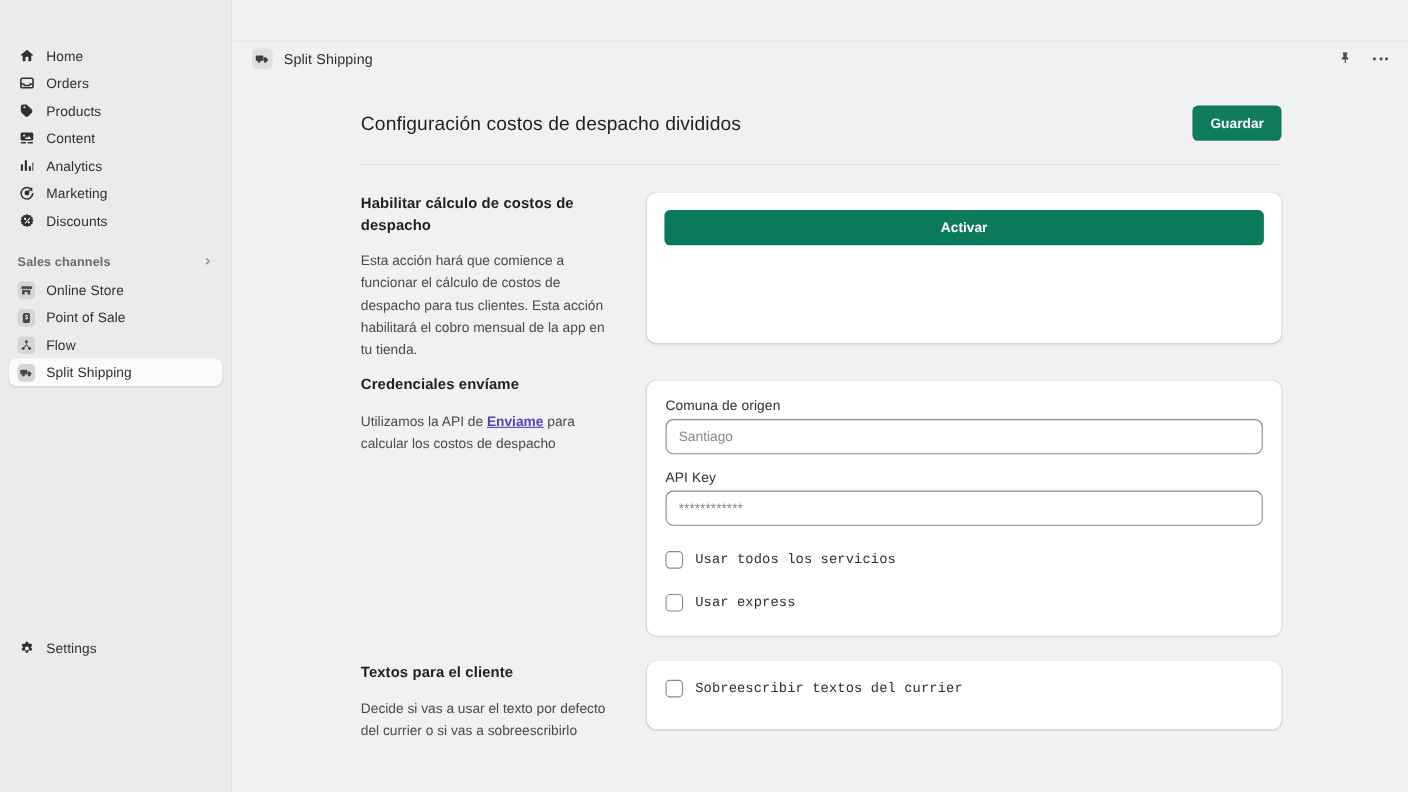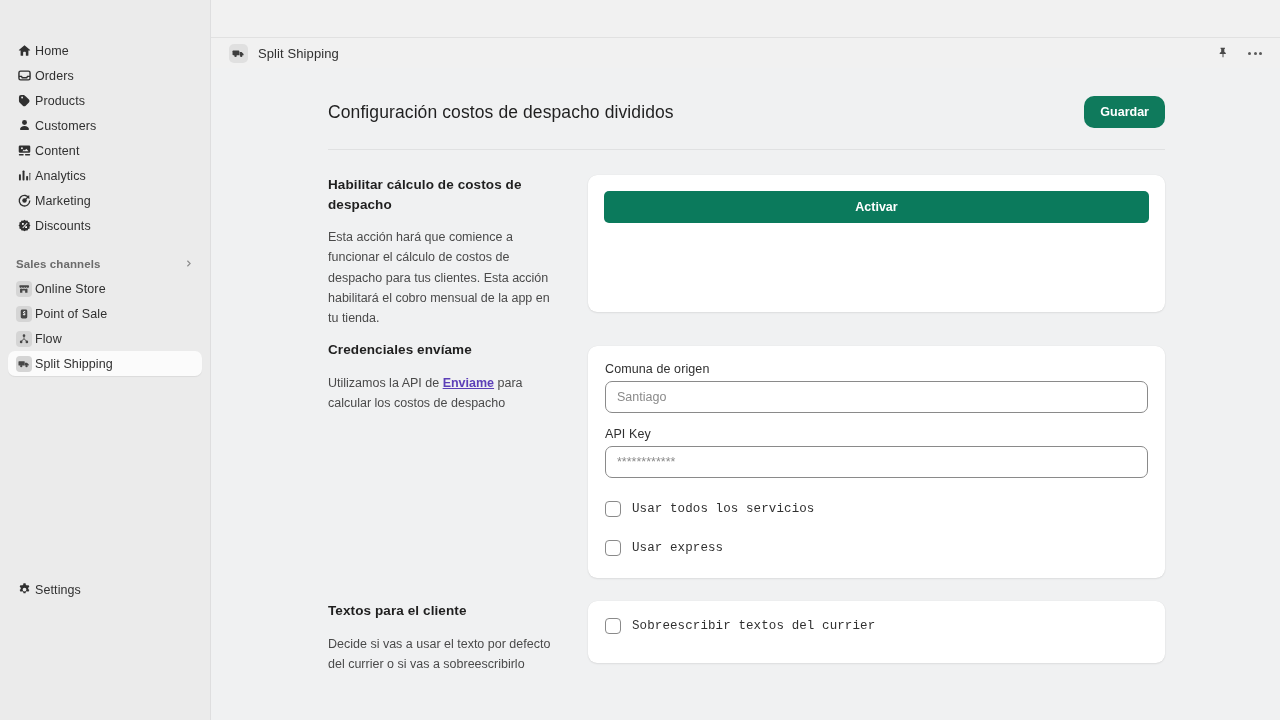--- a/index.html
+++ b/index.html
@@ -16,21 +16,21 @@
     width: 211px; height: 720px;
     background: #ebebeb;
     border-right: 1px solid #dededf;
     padding-top: 38px;
     display: flex; flex-direction: column;
     flex: 0 0 211px;
   }
   .nav-list { padding: 0 8px; }
   .nav-item {
     display: flex; align-items: center;
-    gap: 3px;
+    gap: 10px;
     height: 25px;
     padding: 0 8px;
     border-radius: 7px;
     cursor: pointer;
     margin-bottom: 0px;
   }
   .nav-item.selected { background: #fbfbfb; box-shadow: 0 1px 1px rgba(0,0,0,.07); }
   .nav-label {
     font-size: 12.5px; color: #303030; letter-spacing: .1px;
     white-space: nowrap;
@@ -90,21 +90,21 @@
   .content-inner { width: 100%; padding: 0 115px 0 117px; }
 
   .page-head {
     display: flex; align-items: center; justify-content: space-between;
     padding-top: 28px; padding-bottom: 21px;
     border-bottom: 1px solid #e0e1e2;
   }
   .page-title { font-size: 17.5px; color: #1f1f1f; font-weight: 400; letter-spacing: .1px;}
   .btn-save {
     background: #0f7a5c; color: #ffffff;
-    border: none; border-radius: 10px;
+    border: none; border-radius: 5px;
     font-size: 12.5px; font-weight: 600;
     padding: 0 16px; height: 32px; cursor: pointer;
     font-family: "Liberation Sans", sans-serif;
   }
 
   .section { display: flex; gap: 12px; margin-top: 25px; }
   .sec-left { width: 248px; flex: 0 0 248px; padding-right: 20px; }
   .sec-right { flex: 1 1 auto; min-width: 0;}
   .sec-title { font-size: 13.5px; color: #1f1f1f; font-weight: 600; line-height: 1.45; letter-spacing:.1px;}
   .sec-desc { font-size: 12.5px; color: #4a4a4a; line-height: 1.62; margin-top: 13px; }
@@ -178,29 +178,20 @@
 
       <div class="nav-item">
         <span class="nav-icon">
           <svg width="15" height="15" viewBox="0 0 20 20" fill="#303030">
               <path d="M10.6 2.6H5.4a2.8 2.8 0 0 0-2.8 2.8v5.2c0 .7.3 1.4.8 1.9l4.4 4.4c1 1 2.7 1 3.8 0l4.3-4.3c1-1 1-2.8 0-3.8l-4.4-4.4a2.7 2.7 0 0 0-1.9-.8zm-3.8 4.6a1.25 1.25 0 1 1 0-2.5 1.25 1.25 0 0 1 0 2.5z"></path>
             </svg>
         </span>
         <span class="nav-label">Products</span>
       </div>
 
-      <div class="nav-item">
-        <span class="nav-icon">
-          <svg width="15" height="15" viewBox="0 0 20 20" fill="#303030">
-              <circle cx="10" cy="6" r="3.3"></circle>
-              <path d="M10 10.8c-3.3 0-6 2-6 4.1 0 .6.5 1.1 1.1 1.1h9.8c.6 0 1.1-.5 1.1-1.1 0-2.1-2.7-4.1-6-4.1z"></path>
-            </svg>
-        </span>
-        <span class="nav-label">Customers</span>
-      </div>
 
       <div class="nav-item">
         <span class="nav-icon">
           <svg width="15" height="15" viewBox="0 0 20 20" fill="#303030">
               <path d="M4 3.4h12a1.7 1.7 0 0 1 1.7 1.7v6.2A1.7 1.7 0 0 1 16 13H4a1.7 1.7 0 0 1-1.7-1.7V5.1A1.7 1.7 0 0 1 4 3.4zm2.6 2.3a1.3 1.3 0 1 0 0 2.6 1.3 1.3 0 0 0 0-2.6zm8.8 5.3-3-3.4-2 2.3-1.2-1.2-2 2.3h8.2z"></path>
               <rect x="2.4" y="14.8" width="6.6" height="1.8" rx=".9"></rect>
               <rect x="10.6" y="14.8" width="7" height="1.8" rx=".9"></rect>
             </svg>
         </span>
         <span class="nav-label">Content</span>

